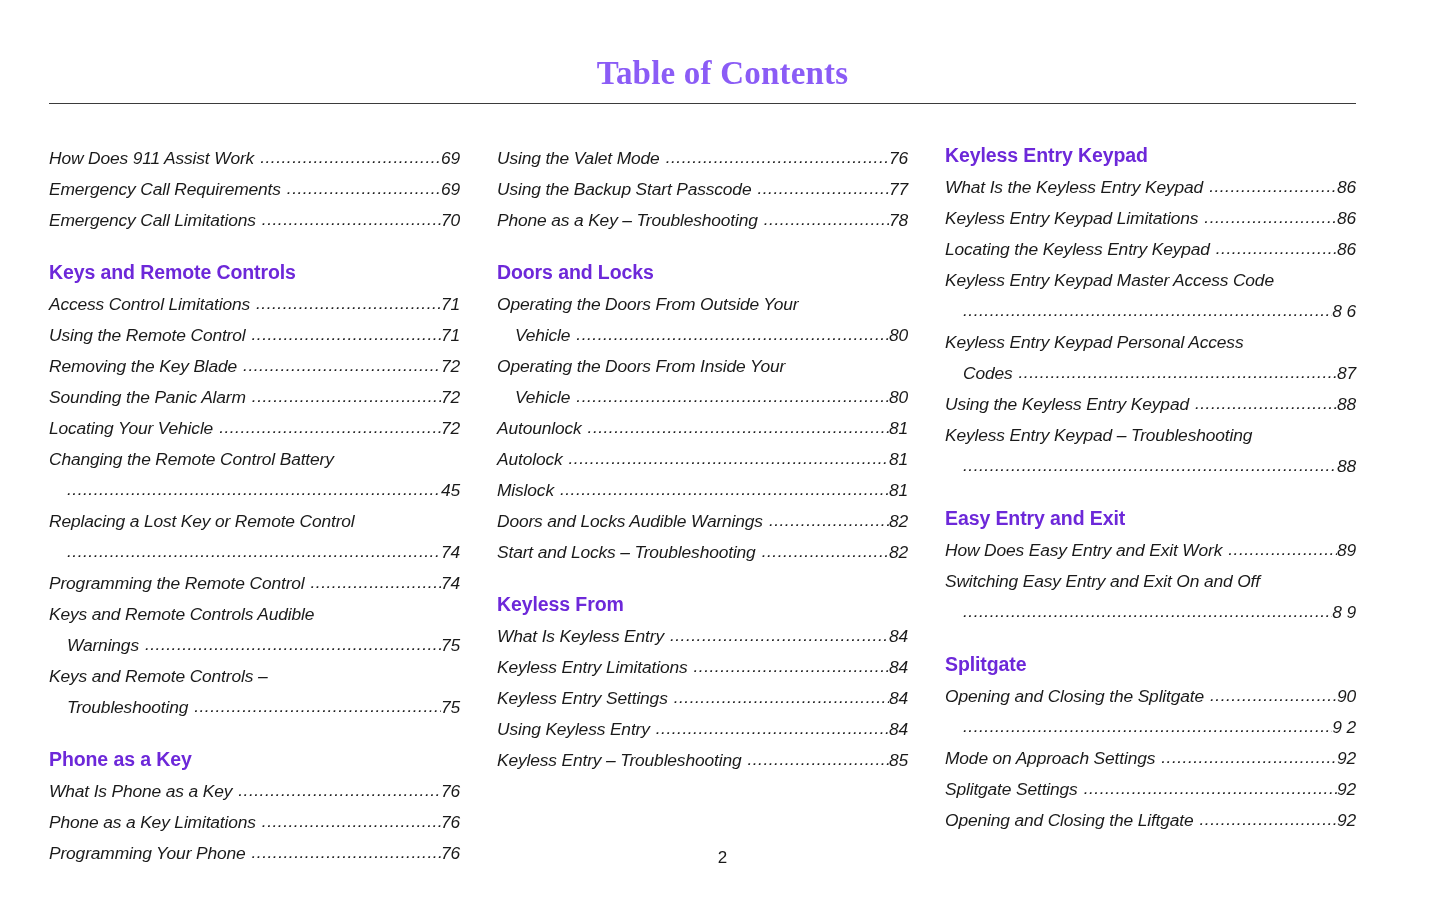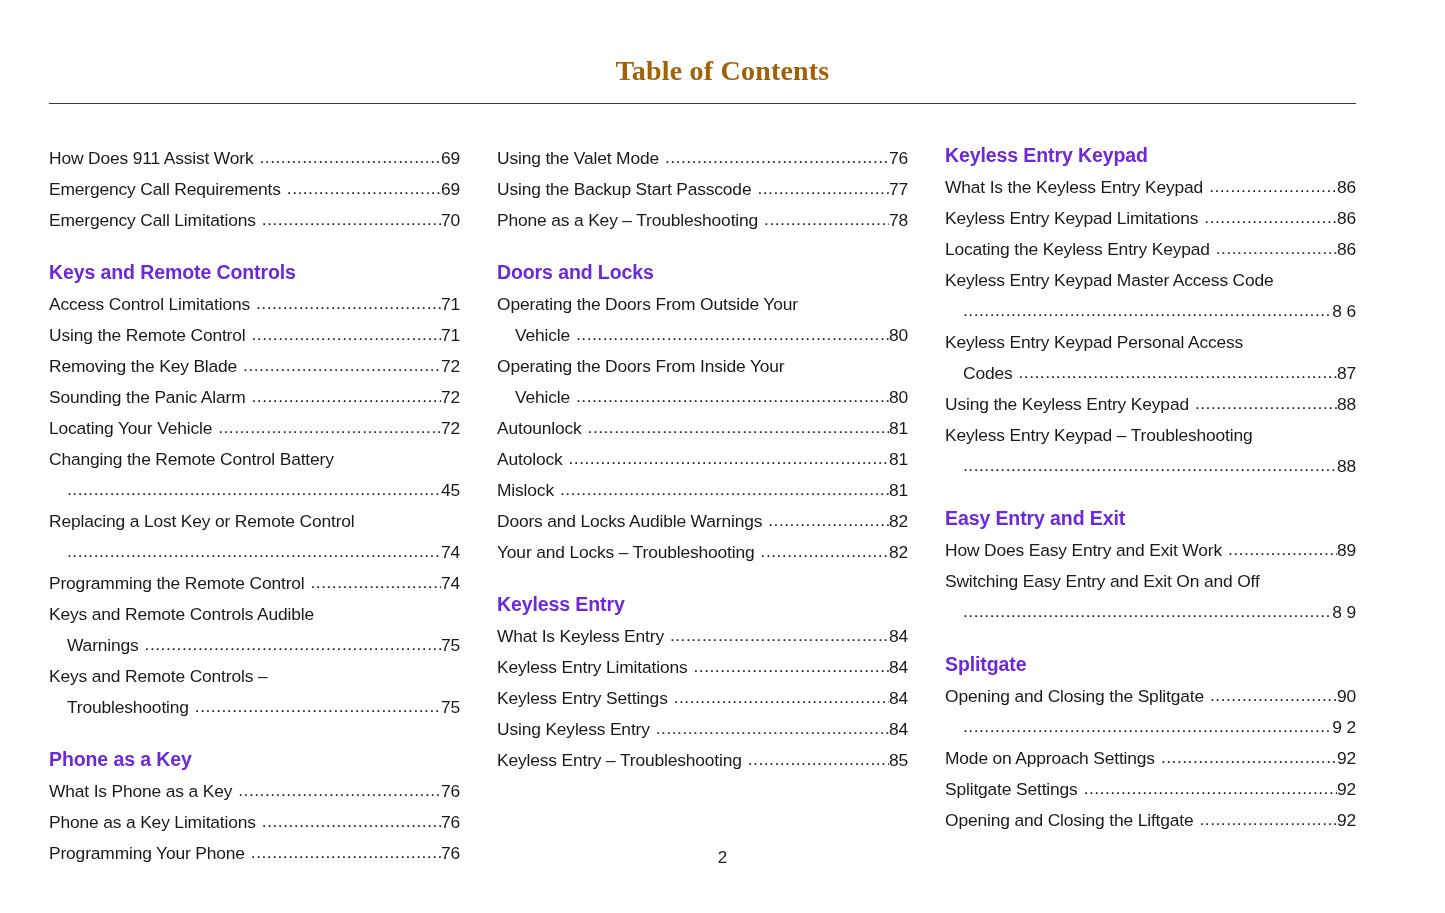--- a/index.html
+++ b/index.html
@@ -23,23 +23,23 @@
 
   
   .doc-title {
     position: absolute;
     top: 55px;
     left: 0;
     width: 1445px;
     text-align: center;
     font-family: "Liberation Serif", serif;
     font-weight: bold;
-    font-size: 28px;
+    font-size: 33px;
     letter-spacing: 0.2px;
-    color: #a16207;
+    color: #8b5cf6;
   }
   .title-rule {
     position: absolute;
     top: 103px;
     left: 49px;
     width: 1307px;
     height: 0;
     border-top: 1.4px solid #3b3b3b;
   }
 
@@ -69,20 +69,21 @@
   .section-gap {
     height: 24px;
   }
 
   
   .entry {
     font-size: 17.4px;
     line-height: 31px;
     color: #1a1a1a;
     letter-spacing: -0.15px;
+    font-style: italic;
   }
   
   .entry-line {
     display: flex;
     align-items: baseline;
     width: 100%;
   }
   .entry-title {
     white-space: nowrap;
     flex: 0 0 auto;
@@ -328,27 +329,27 @@
         </div>
         <div class="entry">
           <div class="entry-line">
             <span class="entry-title">Doors and Locks Audible Warnings</span>
             <span class="leader"></span>
             <span class="entry-page">82</span>
           </div>
         </div>
         <div class="entry">
           <div class="entry-line">
-            <span class="entry-title">Your and Locks – Troubleshooting</span>
+            <span class="entry-title">Start and Locks – Troubleshooting</span>
             <span class="leader"></span>
             <span class="entry-page">82</span>
           </div>
         </div>
         <div class="section-gap"></div>
-        <div class="section-heading">Keyless Entry</div>
+        <div class="section-heading">Keyless From</div>
         <div class="entry">
           <div class="entry-line">
             <span class="entry-title">What Is Keyless Entry</span>
             <span class="leader"></span>
             <span class="entry-page">84</span>
           </div>
         </div>
         <div class="entry">
           <div class="entry-line">
             <span class="entry-title">Keyless Entry Limitations</span>

